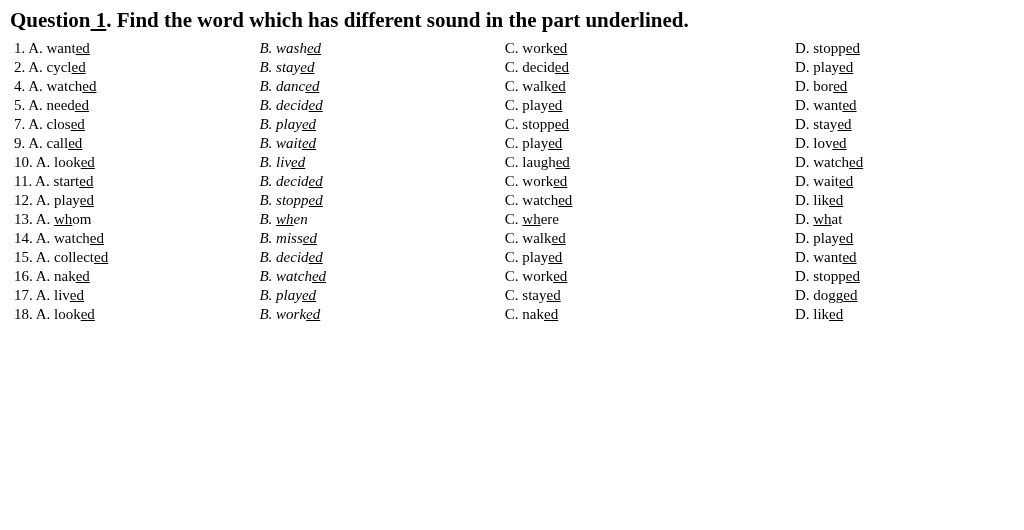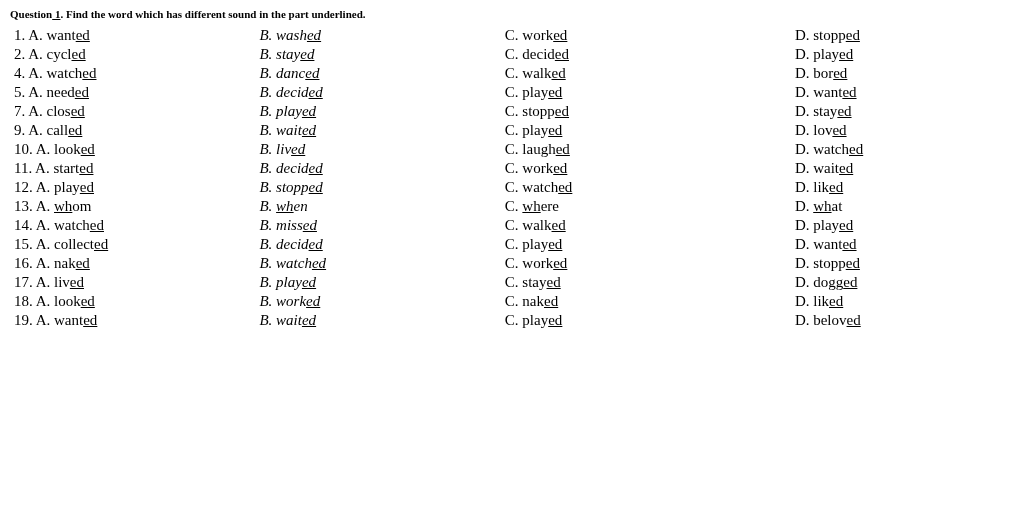--- a/index.html
+++ b/index.html
@@ -8,21 +8,21 @@
       font-size: 15px;
       background: #fff;
       color: #000;
       width: 1024px;
       min-height: 530px;
       padding: 8px 10px;
     }
     .question-title {
       font-weight: bold;
       margin-bottom: 6px;
-      font-size: 11px;
+      font-size: 21px;
     }
     table {
       width: 100%;
       border-collapse: collapse;
     }
     td {
       padding: 1px 4px;
       vertical-align: top;
       white-space: nowrap;
     }
@@ -133,20 +133,14 @@
         <td>B. play<u>ed</u></td>
         <td>C. stay<u>ed</u></td>
         <td>D. dogg<u>ed</u></td>
       </tr>
       <tr>
         <td>18. A. look<u>ed</u></td>
         <td>B. work<u>ed</u></td>
         <td>C. nak<u>ed</u></td>
         <td>D. lik<u>ed</u></td>
       </tr>
-      <tr>
-        <td>19. A. want<u>ed</u></td>
-        <td>B. wait<u>ed</u></td>
-        <td>C. play<u>ed</u></td>
-        <td>D. belov<u>ed</u></td>
-      </tr>
     </tbody>
 </table>
 
 </body></html>

